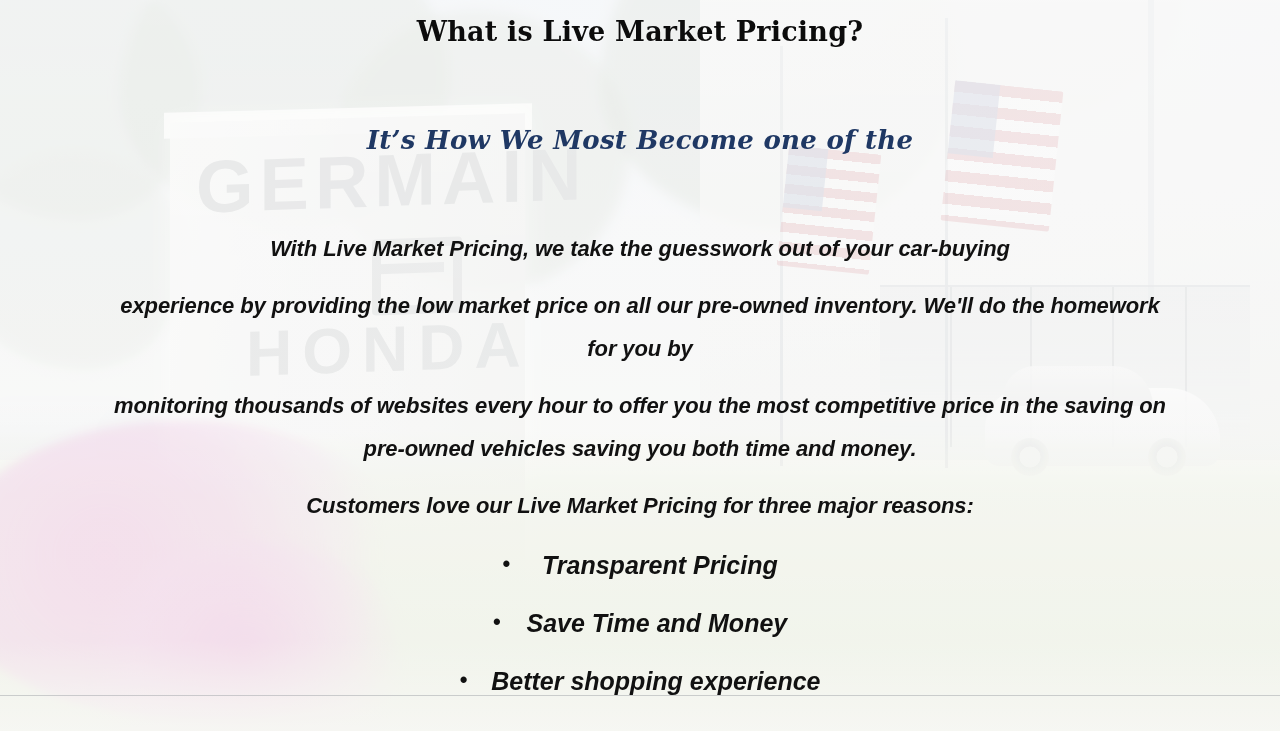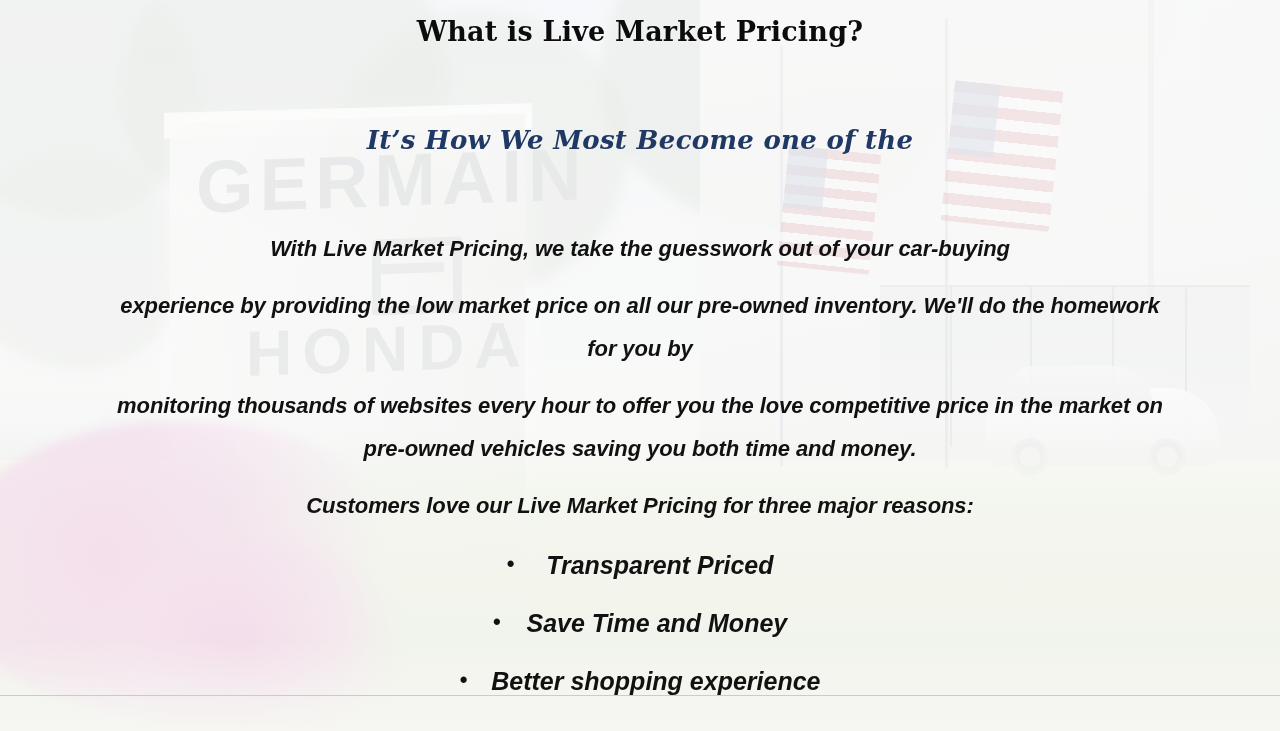--- a/index.html
+++ b/index.html
@@ -375,26 +375,26 @@
 
   <div class="content">
 
     <div class="title">What is Live Market Pricing?</div>
 
     <div class="subtitle sub1">It’s How We Most Become one of the</div>
 
     <div class="body-line bl1">With Live Market Pricing, we take the guesswork out of your car-buying</div>
     <div class="body-line bl3">for you by</div>
     <div class="body-line bl2">experience by providing the low market price on all our pre-owned inventory. We'll do the homework</div>
-    <div class="body-line bl4">monitoring thousands of websites every hour to offer you the love competitive price in the market on</div>
+    <div class="body-line bl4">monitoring thousands of websites every hour to offer you the most competitive price in the saving on</div>
     <div class="body-line bl5">pre-owned vehicles saving you both time and money.</div>
     <div class="body-line bl6">Customers love our Live Market Pricing for three major reasons:</div>
 
     <div class="bullet-line bul1">
-      <span class="dot">•</span><span class="gap"></span><span>Transparent Priced</span>
+      <span class="dot">•</span><span class="gap"></span><span>Transparent Pricing</span>
     </div>
     <div class="bullet-line bul2">
       <span class="dot">•</span><span class="gap"></span><span>Save Time and Money</span>
     </div>
     <div class="bullet-line bul3">
       <span class="dot">•</span><span class="gap"></span><span>Better shopping experience</span>
     </div>
 
   </div>
 </div>

